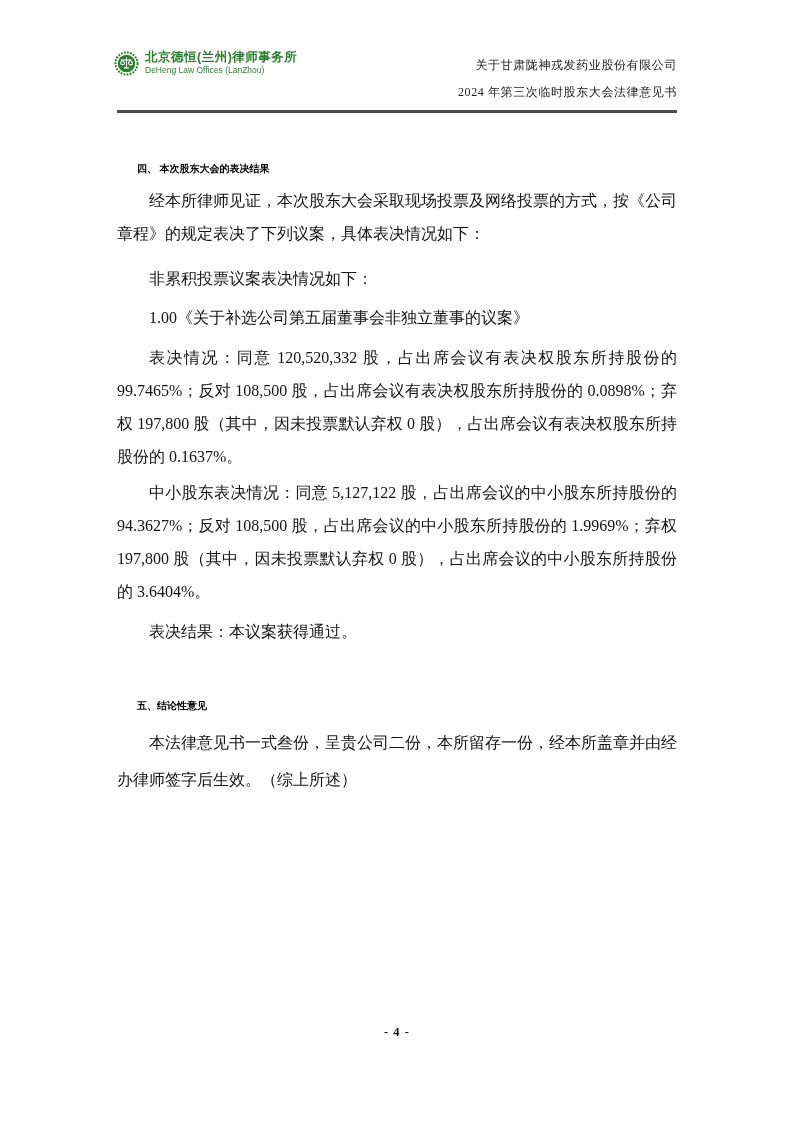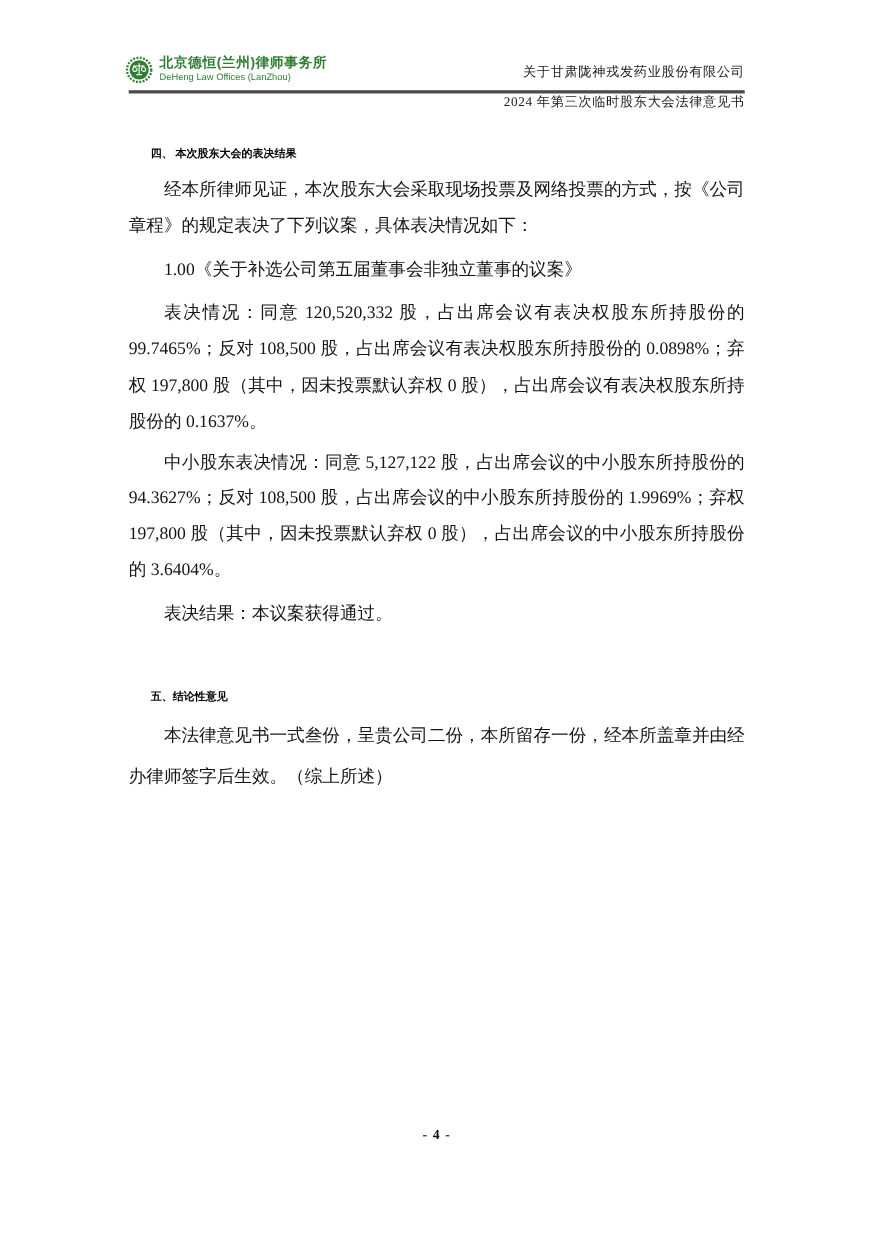--- a/index.html
+++ b/index.html
@@ -16,21 +16,21 @@
     color: #151515;
     overflow: hidden;
   }
 
   
   .header {
     display: flex;
     justify-content: space-between;
     align-items: flex-start;
     padding: 50px 117px 0 114px;
-    height: 82px;
+    height: 110px;
   }
   .firm-identity { display: flex; align-items: flex-start; gap: 6px; }
   .logo { color: var(--brand); display: inline-block; line-height: 0; margin-top: 1px; }
   .firm-names { display: flex; flex-direction: column; }
   .firm-cn {
     color: var(--brand);
     font-weight: 700;
     font-size: 12.5px;
     letter-spacing: 0.5px;
     line-height: 15px;
@@ -129,20 +129,21 @@
       <div class="doc-title-line">关于甘肃陇神戎发药业股份有限公司</div>
       <div class="doc-title-line">2024 年第三次临时股东大会法律意见书</div>
     </div>
   </div>
 
   <div class="header-rule"></div>
 
   <div class="content">
     <h2 class="sec-heading mt-h4">四、 本次股东大会的表决结果</h2>
     <p class="para mt-6">经本所律师见证，本次股东大会采取现场投票及网络投票的方式，按《公司章程》的规定表决了下列议案，具体表决情况如下：</p>
+    <p class="para mt-12">非累积投票议案表决情况如下：</p>
     <p class="para mt-7">1.00《关于补选公司第五届董事会非独立董事的议案》</p>
     <p class="para mt-7">表决情况：同意 120,520,332 股，占出席会议有表决权股东所持股份的 99.7465%；反对 108,500 股，占出席会议有表决权股东所持股份的 0.0898%；弃权 197,800 股（其中，因未投票默认弃权 0 股），占出席会议有表决权股东所持股份的 0.1637%。</p>
     <p class="para mt-4">中小股东表决情况：同意 5,127,122 股，占出席会议的中小股东所持股份的 94.3627%；反对 108,500 股，占出席会议的中小股东所持股份的 1.9969%；弃权 197,800 股（其中，因未投票默认弃权 0 股），占出席会议的中小股东所持股份的 3.6404%。</p>
     <p class="para mt-7">表决结果：本议案获得通过。</p>
     <h2 class="sec-heading mt-h5">五、结论性意见</h2>
     <p class="para mt-8 loose">本法律意见书一式叁份，呈贵公司二份，本所留存一份，经本所盖章并由经办律师签字后生效。（综上所述）</p>
   </div>
 
   <div class="footer">
     <span class="page-number">- 4 -</span>

